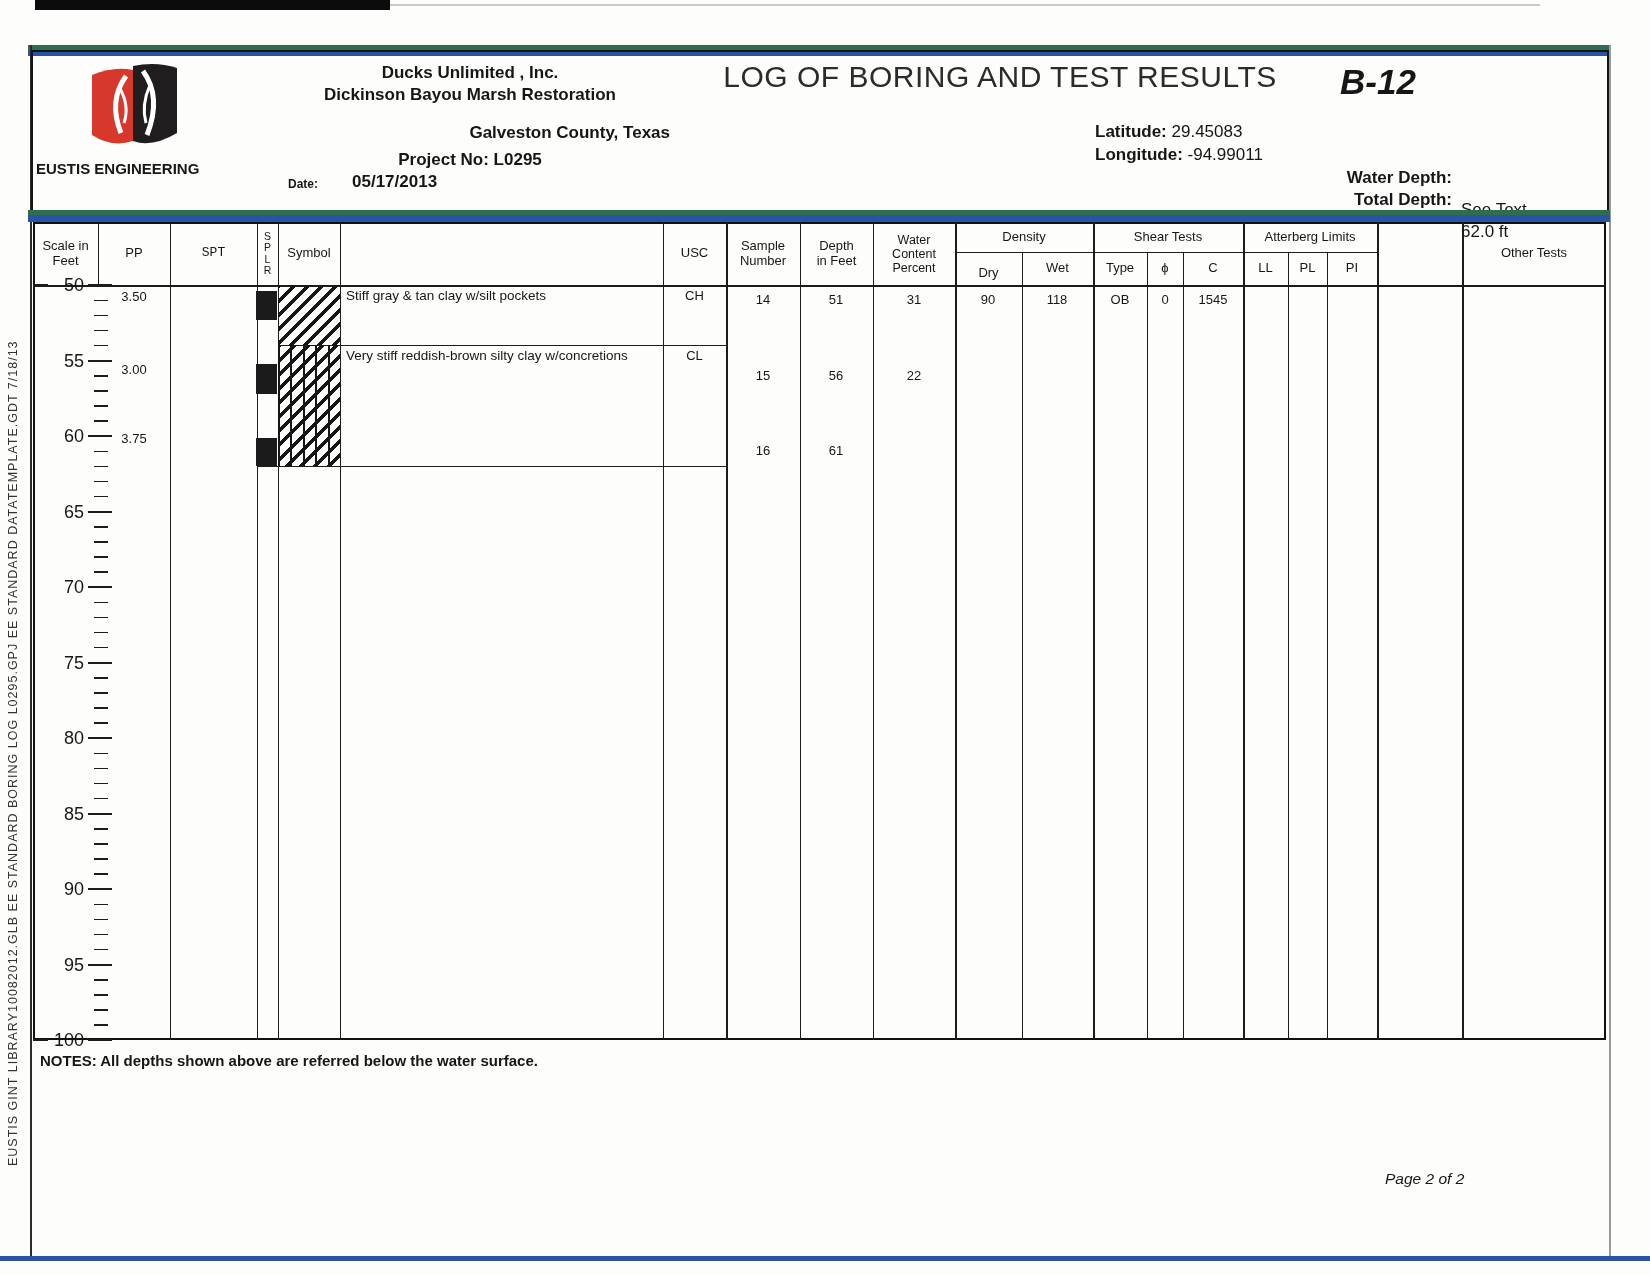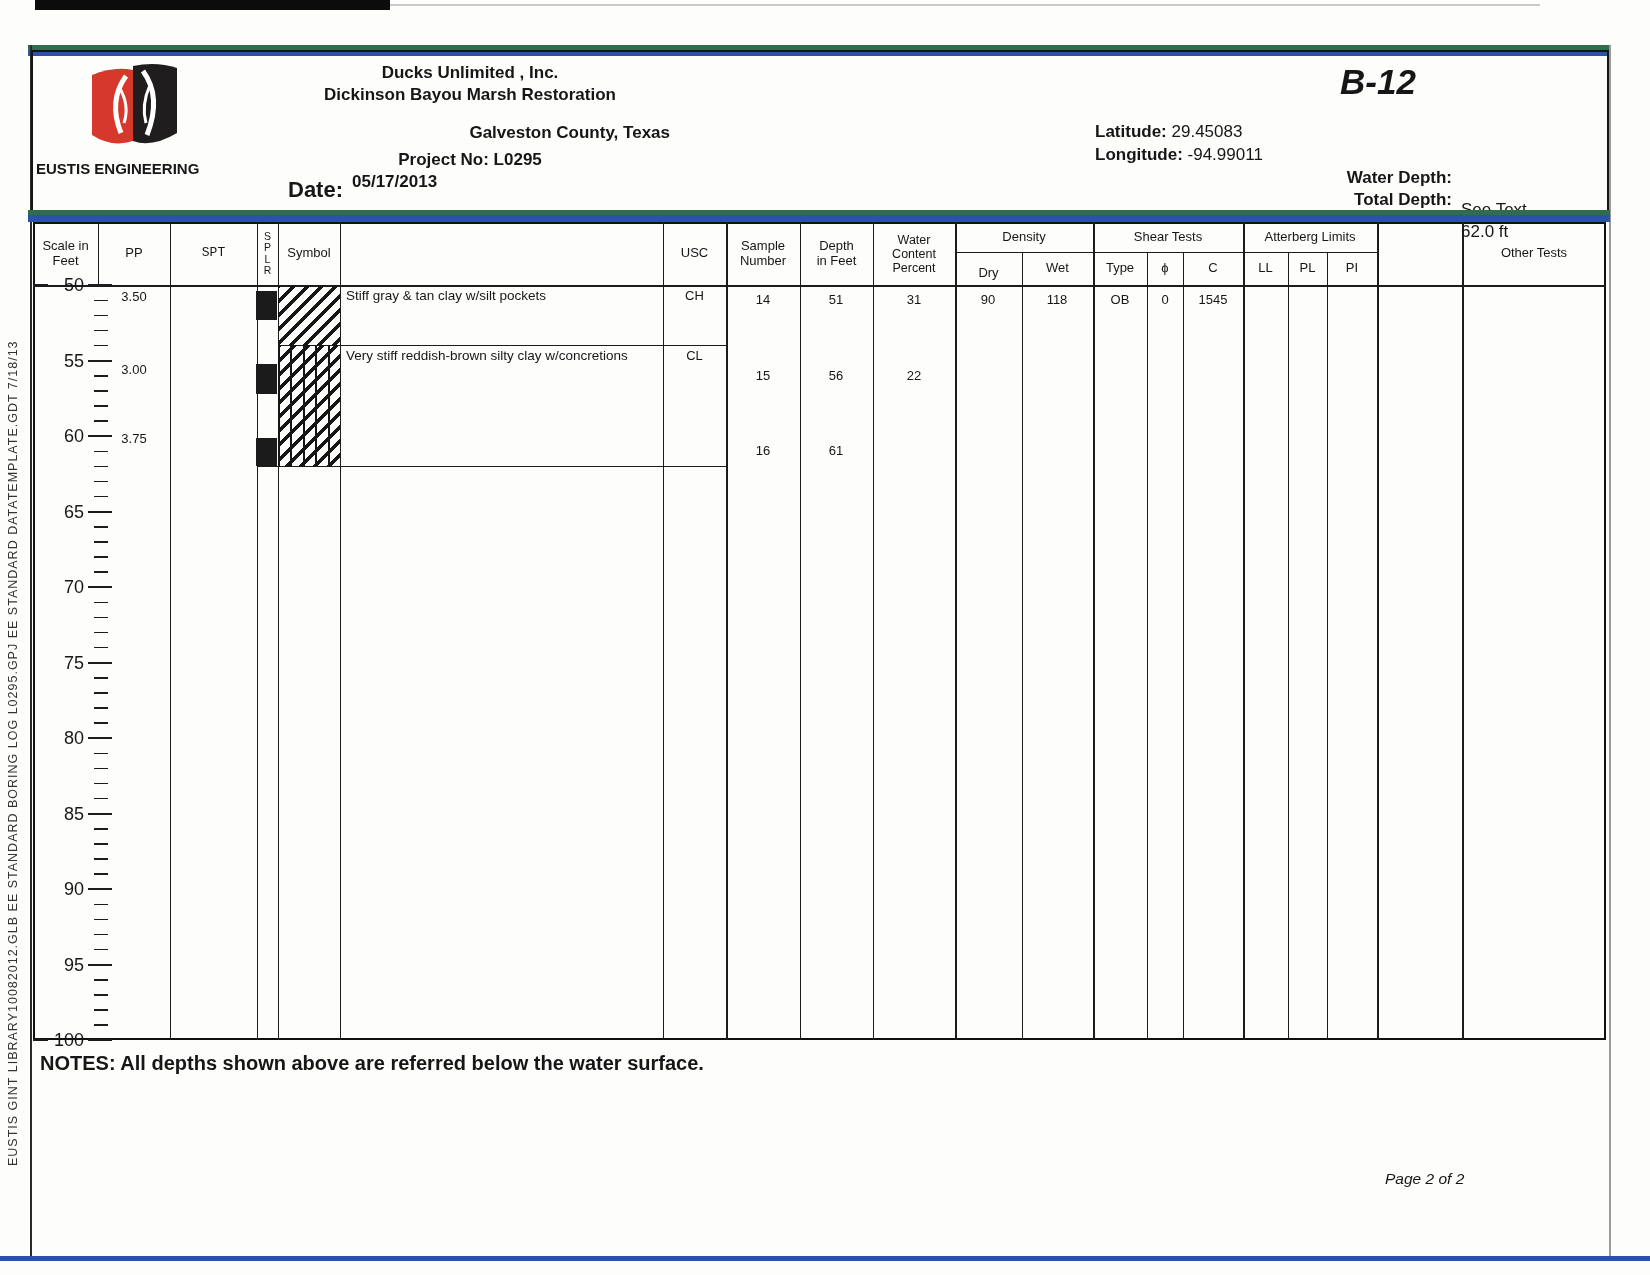--- a/index.html
+++ b/index.html
@@ -60,23 +60,24 @@
   </div>
   <div class="abs bold" style="left:36px;top:160px;font-size:15px;">EUSTIS ENGINEERING</div>
 
   <div class="hdr-center" style="left:270px;top:62px;width:400px;">Ducks Unlimited , Inc.</div>
   <div class="hdr-center" style="left:270px;top:84px;width:400px;">Dickinson Bayou Marsh Restoration</div>
   <div class="hdr-center" style="left:270px;top:122px;width:400px;text-align:right;">Galveston County, Texas</div>
   <div class="hdr-center" style="left:270px;top:149px;width:400px;">
     <span>Project No:</span>
     <span>L0295</span>
   </div>
-  <div class="abs bold" style="left:288px;top:177px;font-size:22px;">Date:</div>
+  <div class="abs bold" style="left:288px;top:177px;font-size:12px;">Date:</div>
   <div class="abs bold" style="left:352px;top:172px;font-size:17px;">05/17/2013</div>
 
+  <div class="abs" style="left:695px;top:60px;width:610px;text-align:center;font-size:30px;color:#2b2b2b;letter-spacing:0.5px;">LOG OF BORING AND TEST RESULTS</div>
   <div class="abs" style="left:1340px;top:62px;font-size:35px;font-weight:bold;font-style:italic;">B-12</div>
 
   <div class="abs" style="left:1095px;top:122px;font-size:17px;">
     <span class="bold">Latitude:</span>
     <span>29.45083</span>
   </div>
   <div class="abs" style="left:1095px;top:145px;font-size:17px;">
     <span class="bold">Longitude:</span>
     <span>-94.99011</span>
   </div>
@@ -243,18 +244,18 @@
         <div class="val" style="left: 728px; top: 367.6px; width: 70px;">15</div>
         <div class="val" style="left: 801px; top: 367.6px; width: 70px;">56</div>
         <div class="val" style="left: 879px; top: 367.6px; width: 70px;">22</div>
       </div>
       <div>
         <div class="val" style="left: 728px; top: 443.1px; width: 70px;">16</div>
         <div class="val" style="left: 801px; top: 443.1px; width: 70px;">61</div>
       </div>
     </div>
 
-  <div class="abs bold" style="left:40px;top:1052px;font-size:20px;text-align:center;">NOTES: All depths shown above are referred below the water surface.</div>
+  <div class="abs bold" style="left:40px;top:1052px;font-size:15px;text-align:center;">NOTES: All depths shown above are referred below the water surface.</div>
   <div class="abs" style="left:1385px;top:1170px;font-size:15.5px;font-style:italic;">Page 2 of 2</div>
 
   <div class="abs" style="left:6px;top:1166px;width:790px;height:16px;font-size:12.5px;letter-spacing:1px;color:#333;
               transform:rotate(-90deg);transform-origin:0 0;white-space:nowrap;">EUSTIS GINT LIBRARY10082012.GLB  EE STANDARD BORING LOG  L0295.GPJ  EE STANDARD DATATEMPLATE.GDT  7/18/13</div>
 </div>
 
 </body></html>

